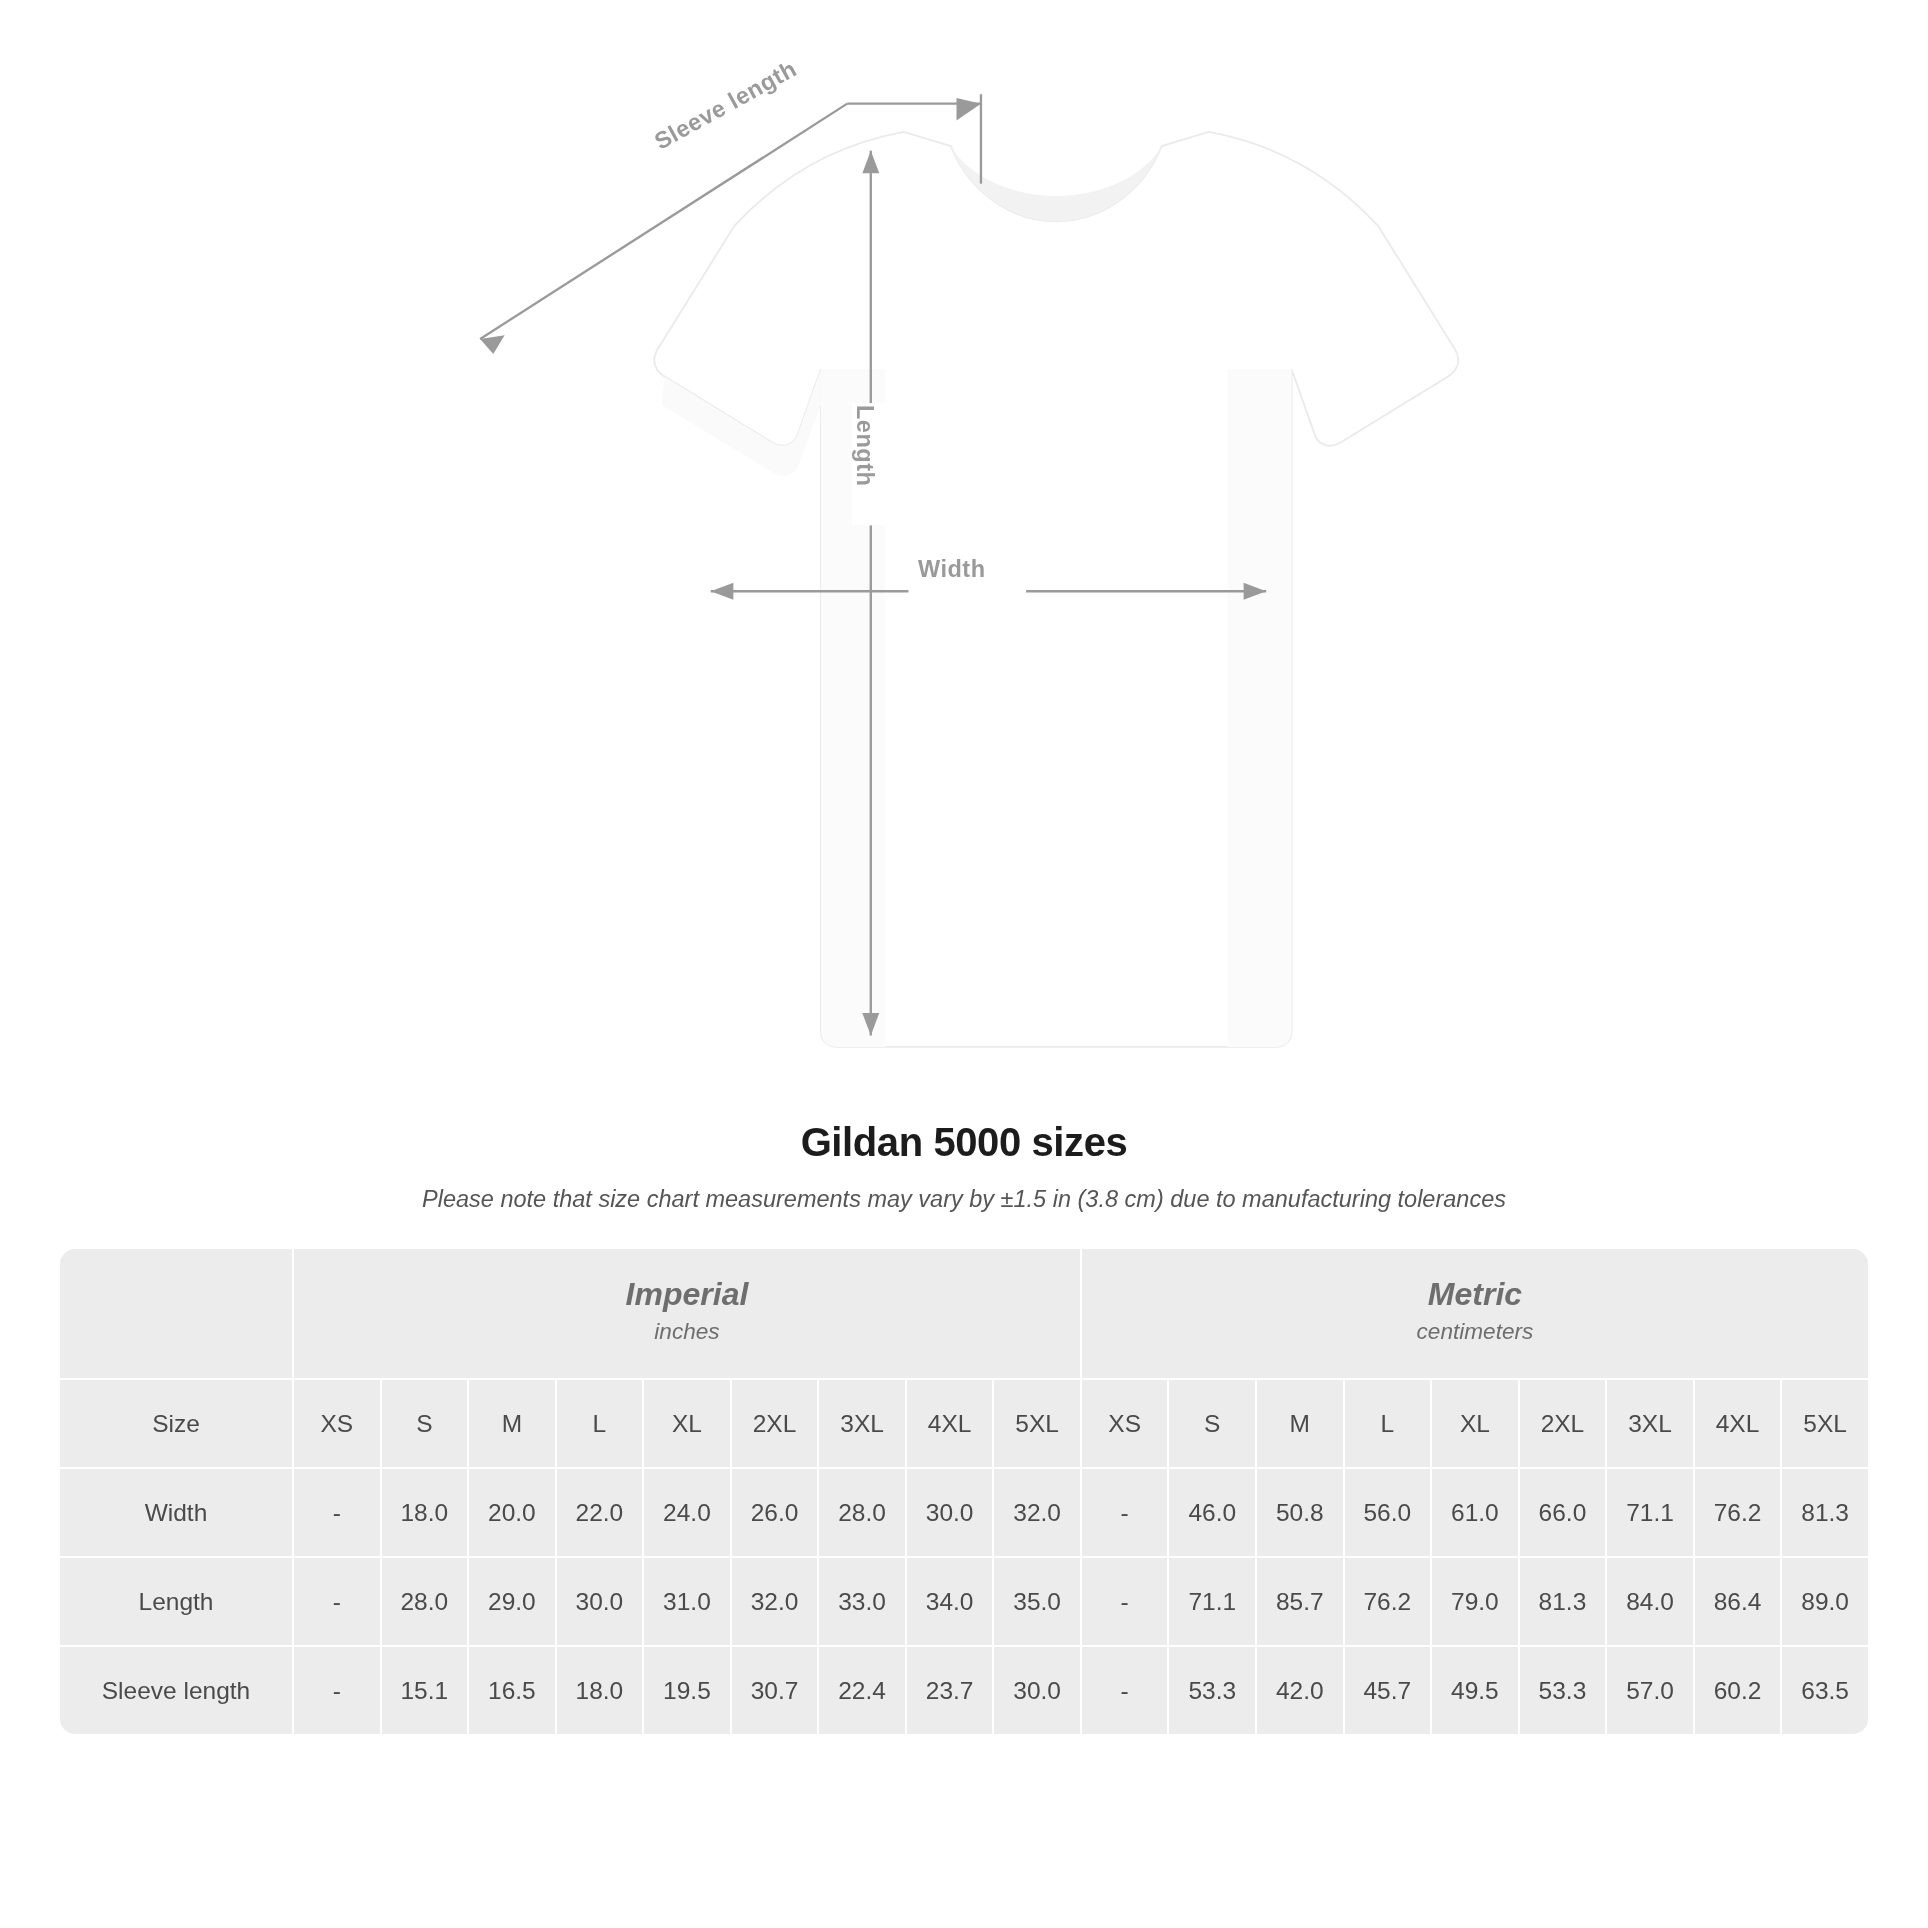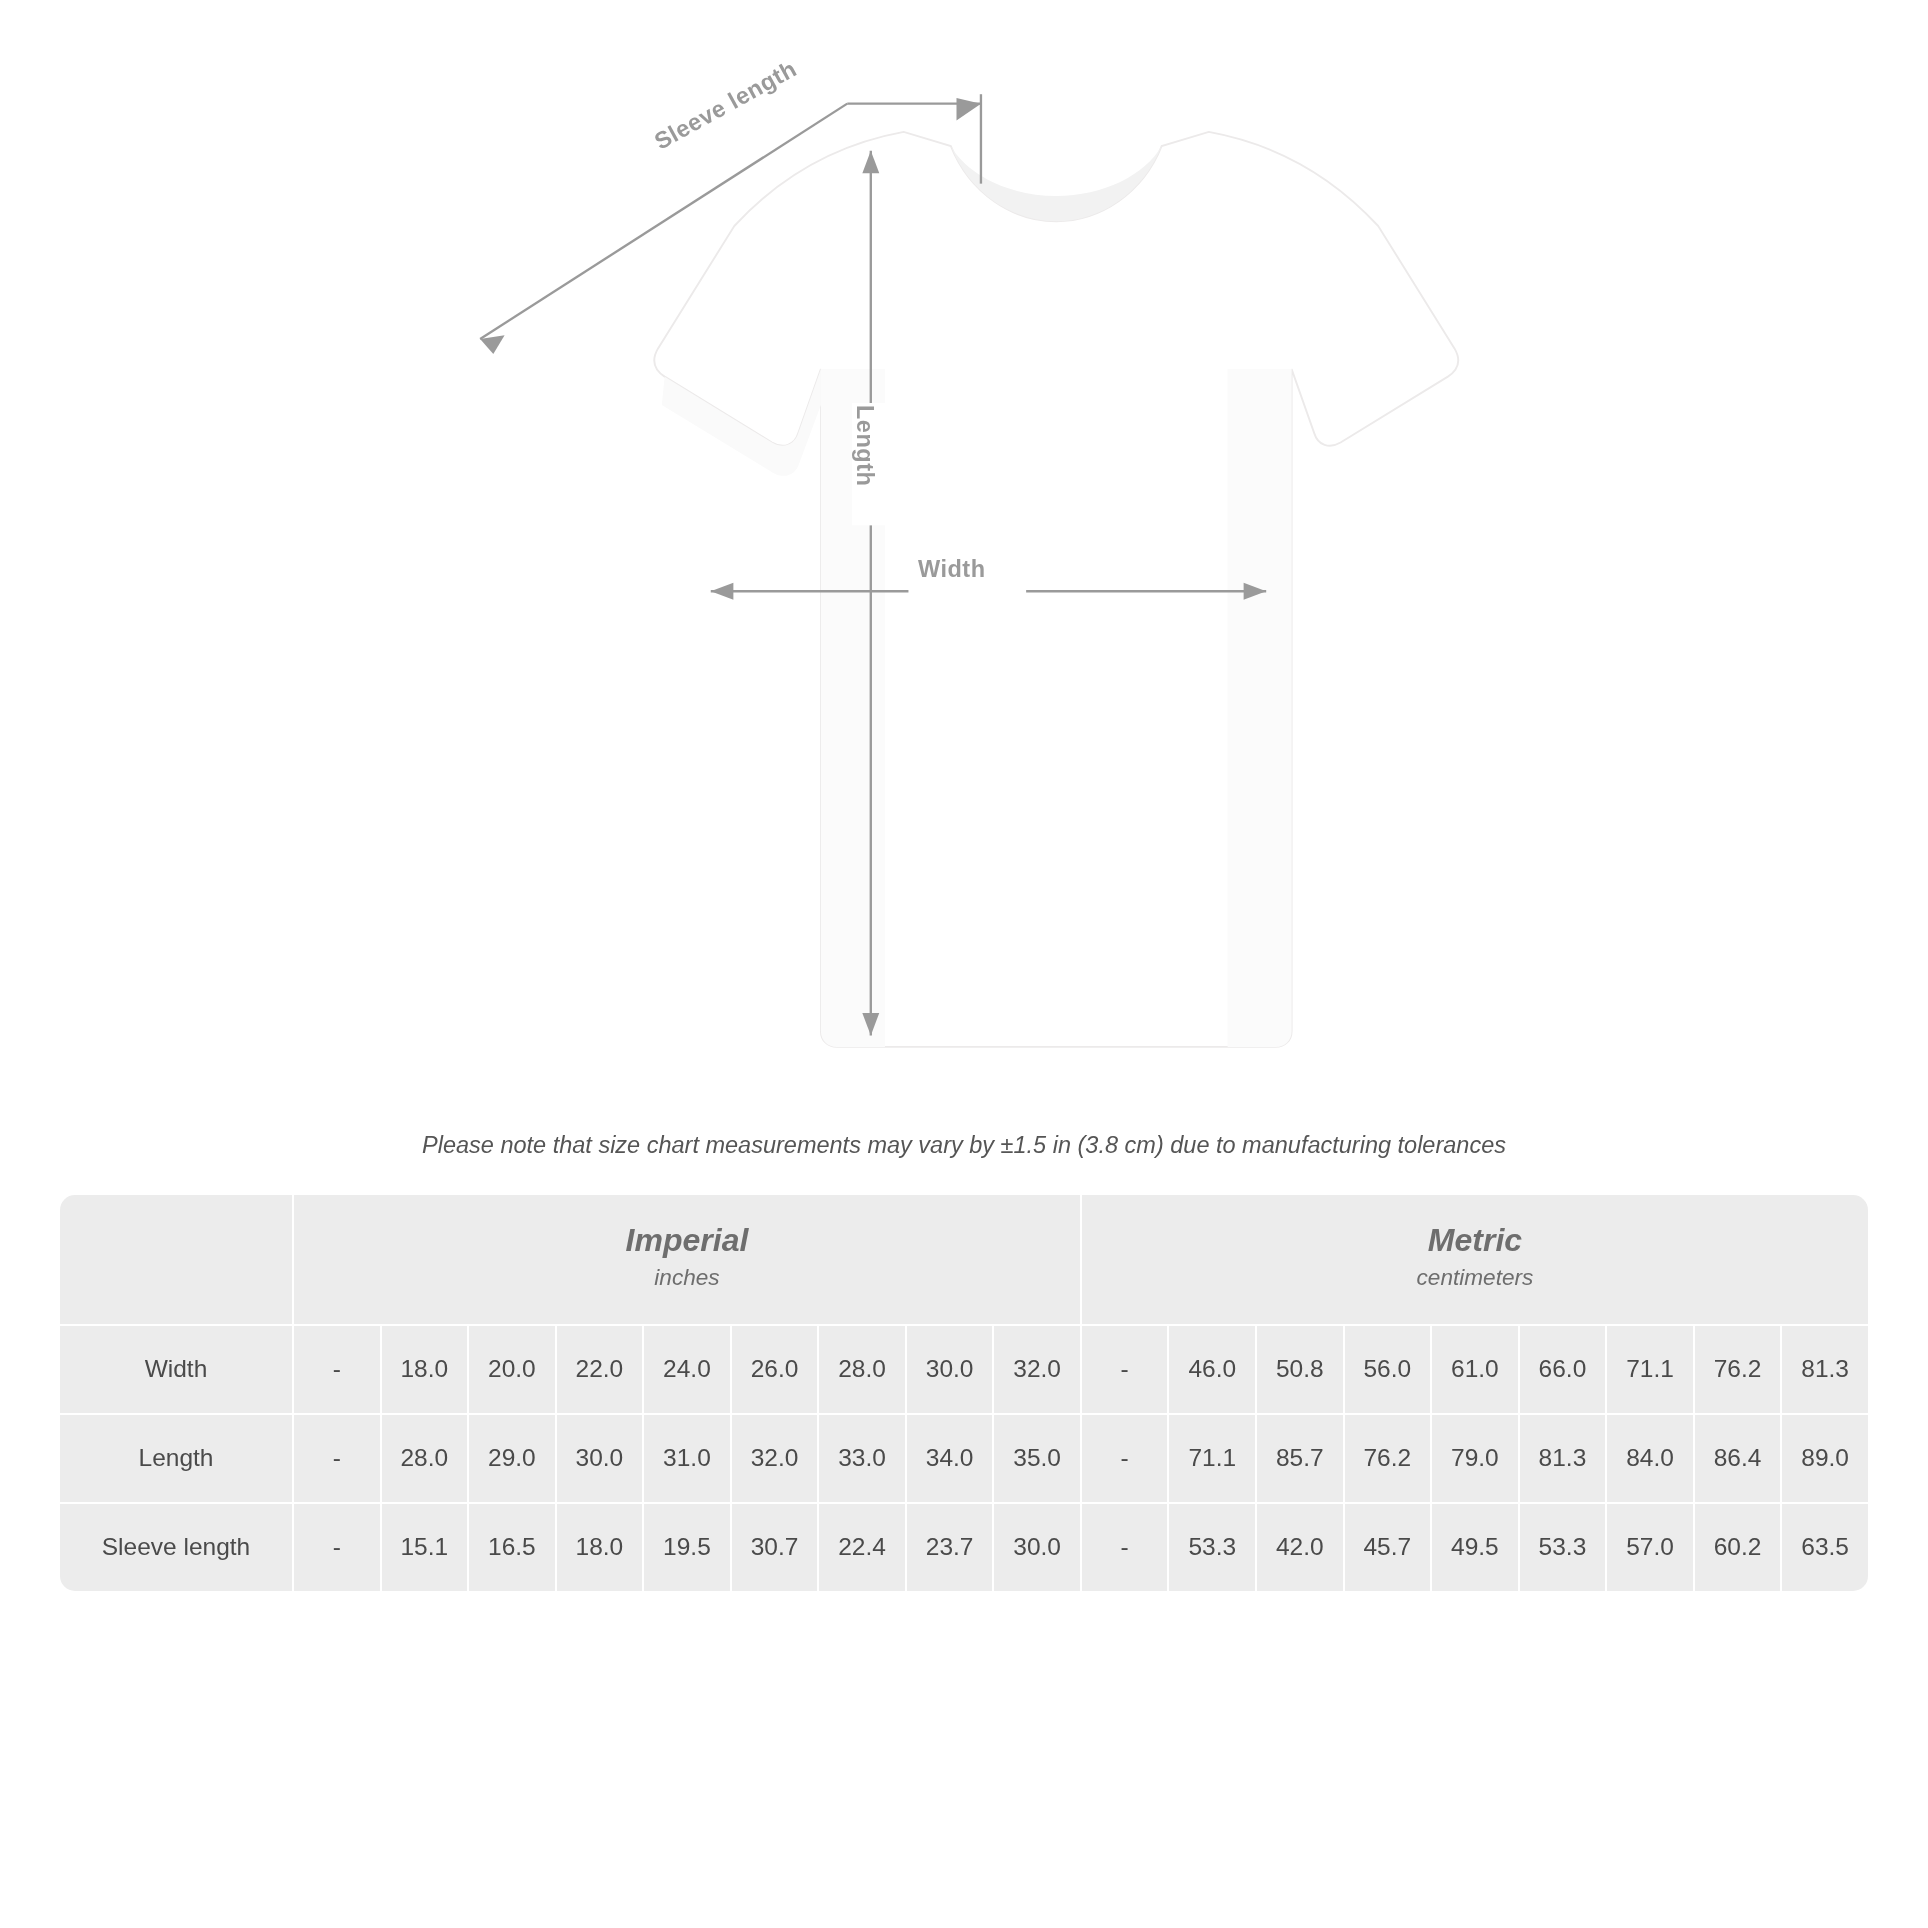--- a/index.html
+++ b/index.html
@@ -209,20 +209,21 @@
 
       <rect x="905" y="428" width="40" height="130" fill="#ffffff"></rect>
     </svg>
 
     <span class="dim-label sleeve">Sleeve length</span>
     <span class="dim-label length">Length</span>
     <span class="dim-label width">Width</span>
   </div>
 
   <div class="title-block">
+    <h1 class="chart-title">Gildan 5000 sizes</h1>
     <div class="chart-note">Please note that size chart measurements may vary by ±1.5 in (3.8 cm) due to manufacturing tolerances</div>
   </div>
 
   <div class="table-wrap">
     <table class="size-table">
       <colgroup>
         <col class="label-col">
         <col span="18">
       </colgroup>
       <tbody>
@@ -231,20 +232,41 @@
           <td class="unit-cell" colspan="9">
             <span class="unit-name">Imperial</span>
             <span class="unit-sub">inches</span>
           </td>
           <td class="unit-cell" colspan="9">
             <span class="unit-name">Metric</span>
             <span class="unit-sub">centimeters</span>
           </td>
         </tr>
 
+        <tr>
+          <td class="rowhdr-cell">Size</td>
+          <td class="hdr-cell">XS</td>
+          <td class="hdr-cell">S</td>
+          <td class="hdr-cell">M</td>
+          <td class="hdr-cell">L</td>
+          <td class="hdr-cell">XL</td>
+          <td class="hdr-cell">2XL</td>
+          <td class="hdr-cell">3XL</td>
+          <td class="hdr-cell">4XL</td>
+          <td class="hdr-cell">5XL</td>
+          <td class="hdr-cell">XS</td>
+          <td class="hdr-cell">S</td>
+          <td class="hdr-cell">M</td>
+          <td class="hdr-cell">L</td>
+          <td class="hdr-cell">XL</td>
+          <td class="hdr-cell">2XL</td>
+          <td class="hdr-cell">3XL</td>
+          <td class="hdr-cell">4XL</td>
+          <td class="hdr-cell">5XL</td>
+        </tr>
 
         <tr>
           <td class="rowhdr-cell">Width</td>
           <td class="val-cell">-</td>
           <td class="val-cell">18.0</td>
           <td class="val-cell">20.0</td>
           <td class="val-cell">22.0</td>
           <td class="val-cell">24.0</td>
           <td class="val-cell">26.0</td>
           <td class="val-cell">28.0</td>

